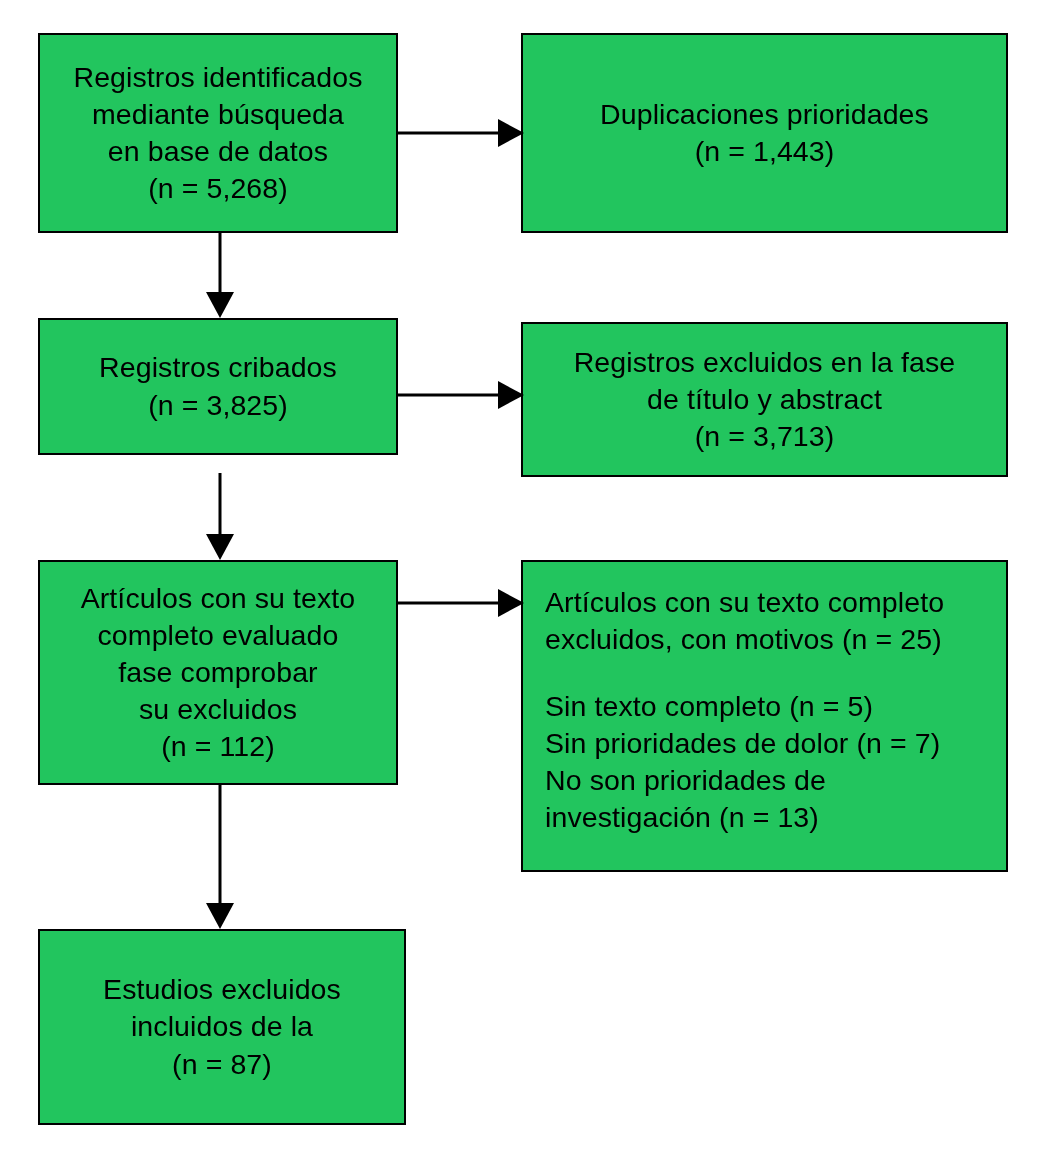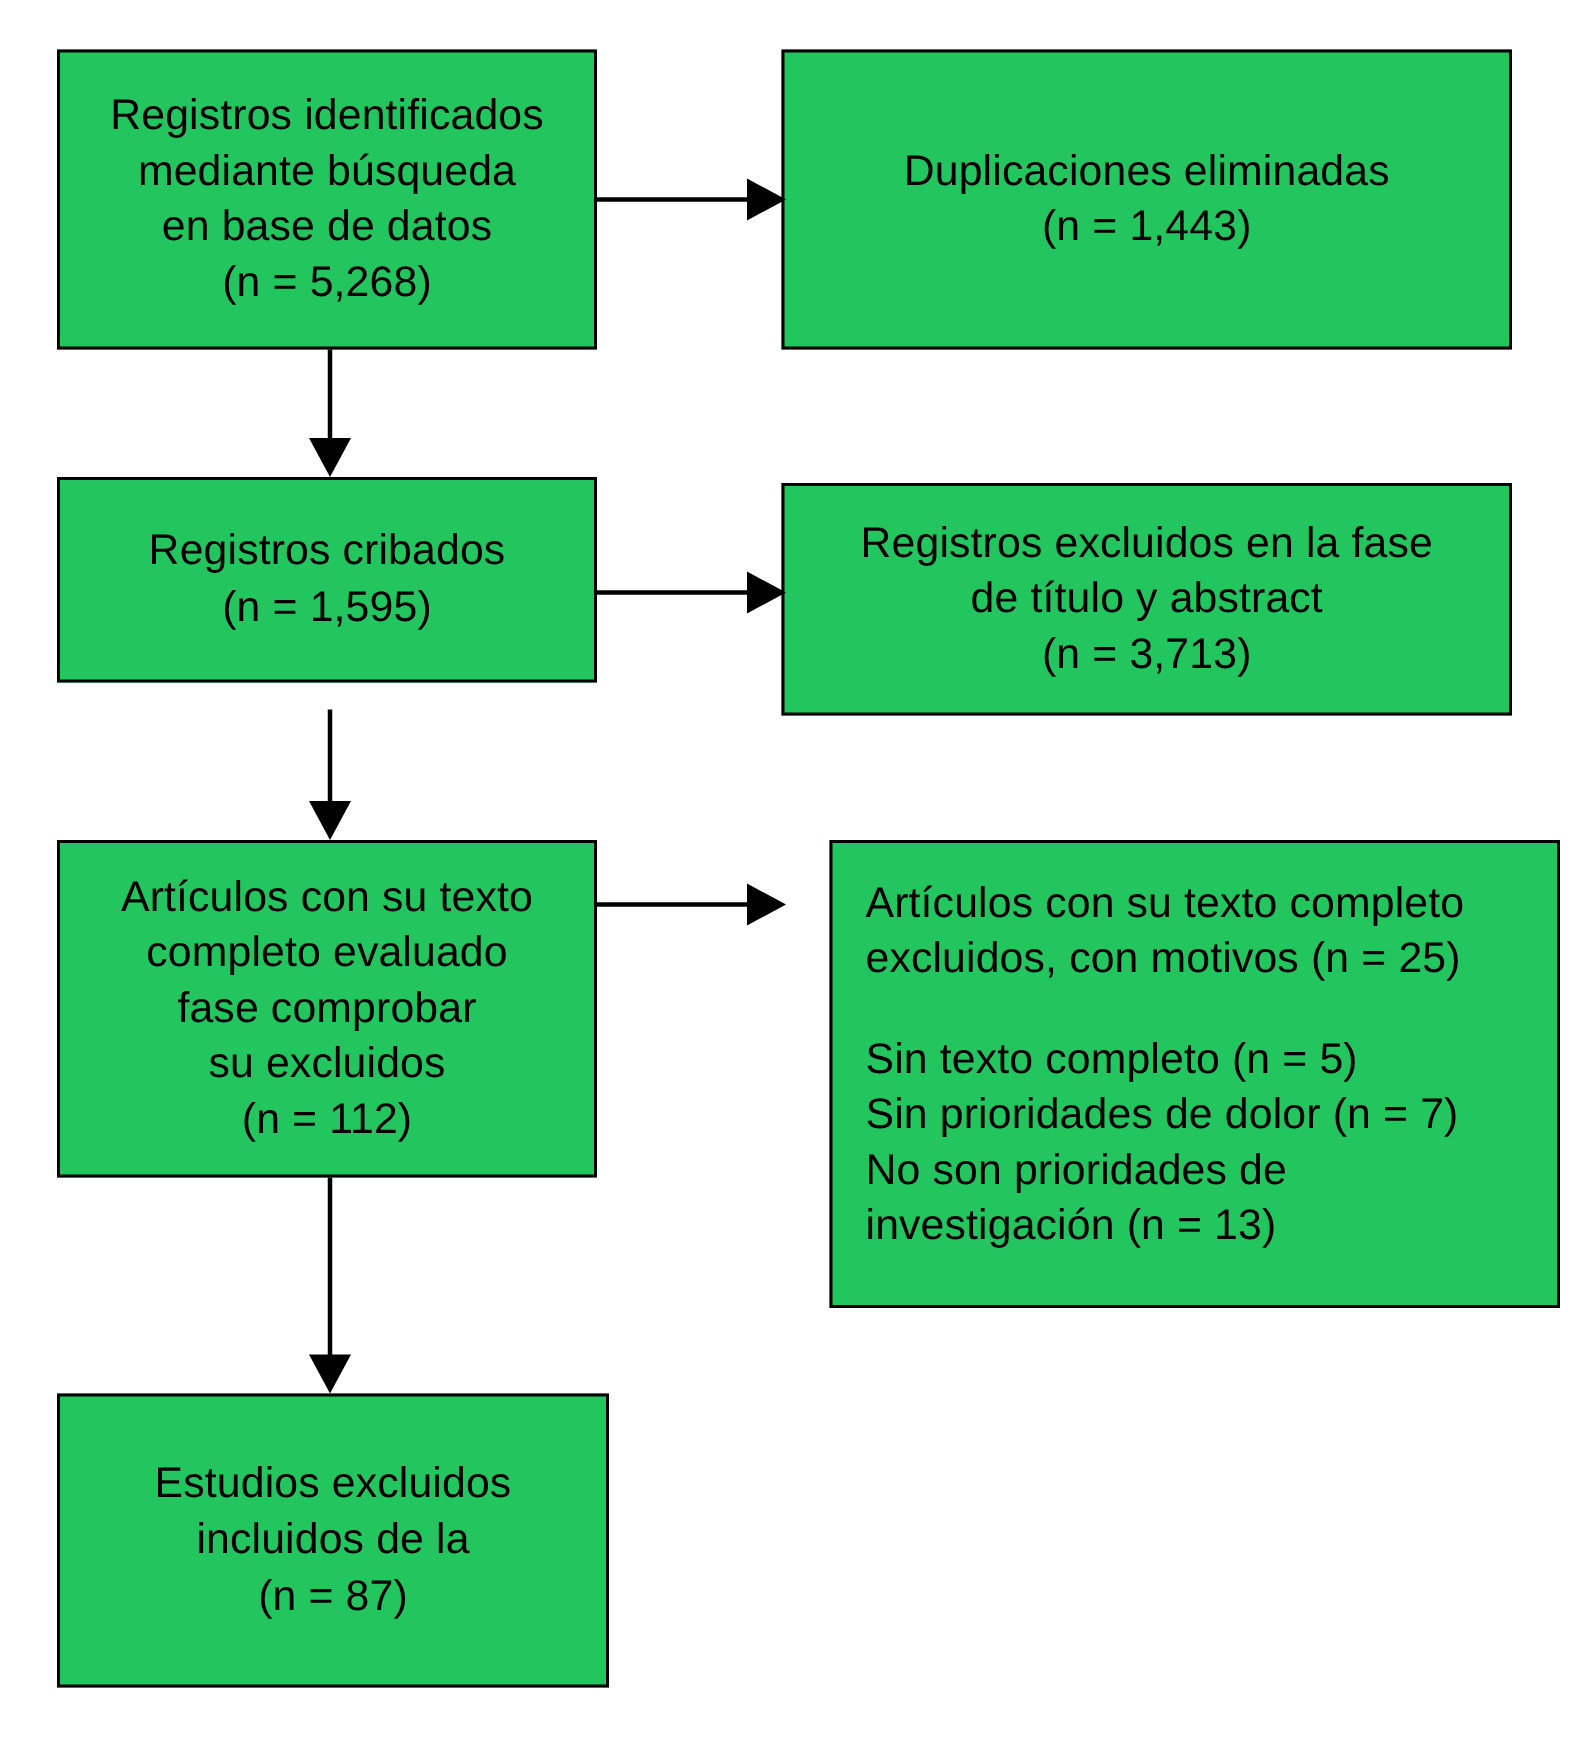--- a/index.html
+++ b/index.html
@@ -47,21 +47,21 @@
   .flow-box .spacer-line {
     display: block;
     height: 30px;
   }
   
   #box-identified   { left: 38px;  top: 33px;   width: 360px; height: 200px; }
   #box-duplicates   { left: 521px; top: 33px;   width: 487px; height: 200px; }
   #box-screened     { left: 38px;  top: 318px;  width: 360px; height: 137px; }
   #box-excluded-ta  { left: 521px; top: 322px;  width: 487px; height: 155px; }
   #box-fulltext     { left: 38px;  top: 560px;  width: 360px; height: 225px; }
-  #box-excluded-ft  { left: 521px; top: 560px;  width: 487px; height: 312px; margin-left: 32px; }
+  #box-excluded-ft  { left: 521px; top: 560px;  width: 487px; height: 312px; }
   #box-included     { left: 38px;  top: 929px;  width: 368px; height: 196px; }
 
   
   .arrow-h, .arrow-v {
     position: absolute;
   }
   .arrow-h .shaft {
     position: absolute;
     left: 0;
     top: 50%;
@@ -119,27 +119,27 @@
 <div id="diagram">
 
   <div class="flow-box" id="box-identified">
     <span class="line">Registros identificados</span>
     <span class="line">mediante búsqueda</span>
     <span class="line">en base de datos</span>
     <span class="line">(n = 5,268)</span>
   </div>
 
   <div class="flow-box" id="box-duplicates">
-    <span class="line">Duplicaciones eliminadas</span>
+    <span class="line">Duplicaciones prioridades</span>
     <span class="line">(n = 1,443)</span>
   </div>
 
   <div class="flow-box" id="box-screened">
     <span class="line">Registros cribados</span>
-    <span class="line">(n = 1,595)</span>
+    <span class="line">(n = 3,825)</span>
   </div>
 
   <div class="flow-box" id="box-excluded-ta">
     <span class="line">Registros excluidos en la fase</span>
     <span class="line">de título y abstract</span>
     <span class="line">(n = 3,713)</span>
   </div>
 
   <div class="flow-box" id="box-fulltext">
     <span class="line">Artículos con su texto</span>

